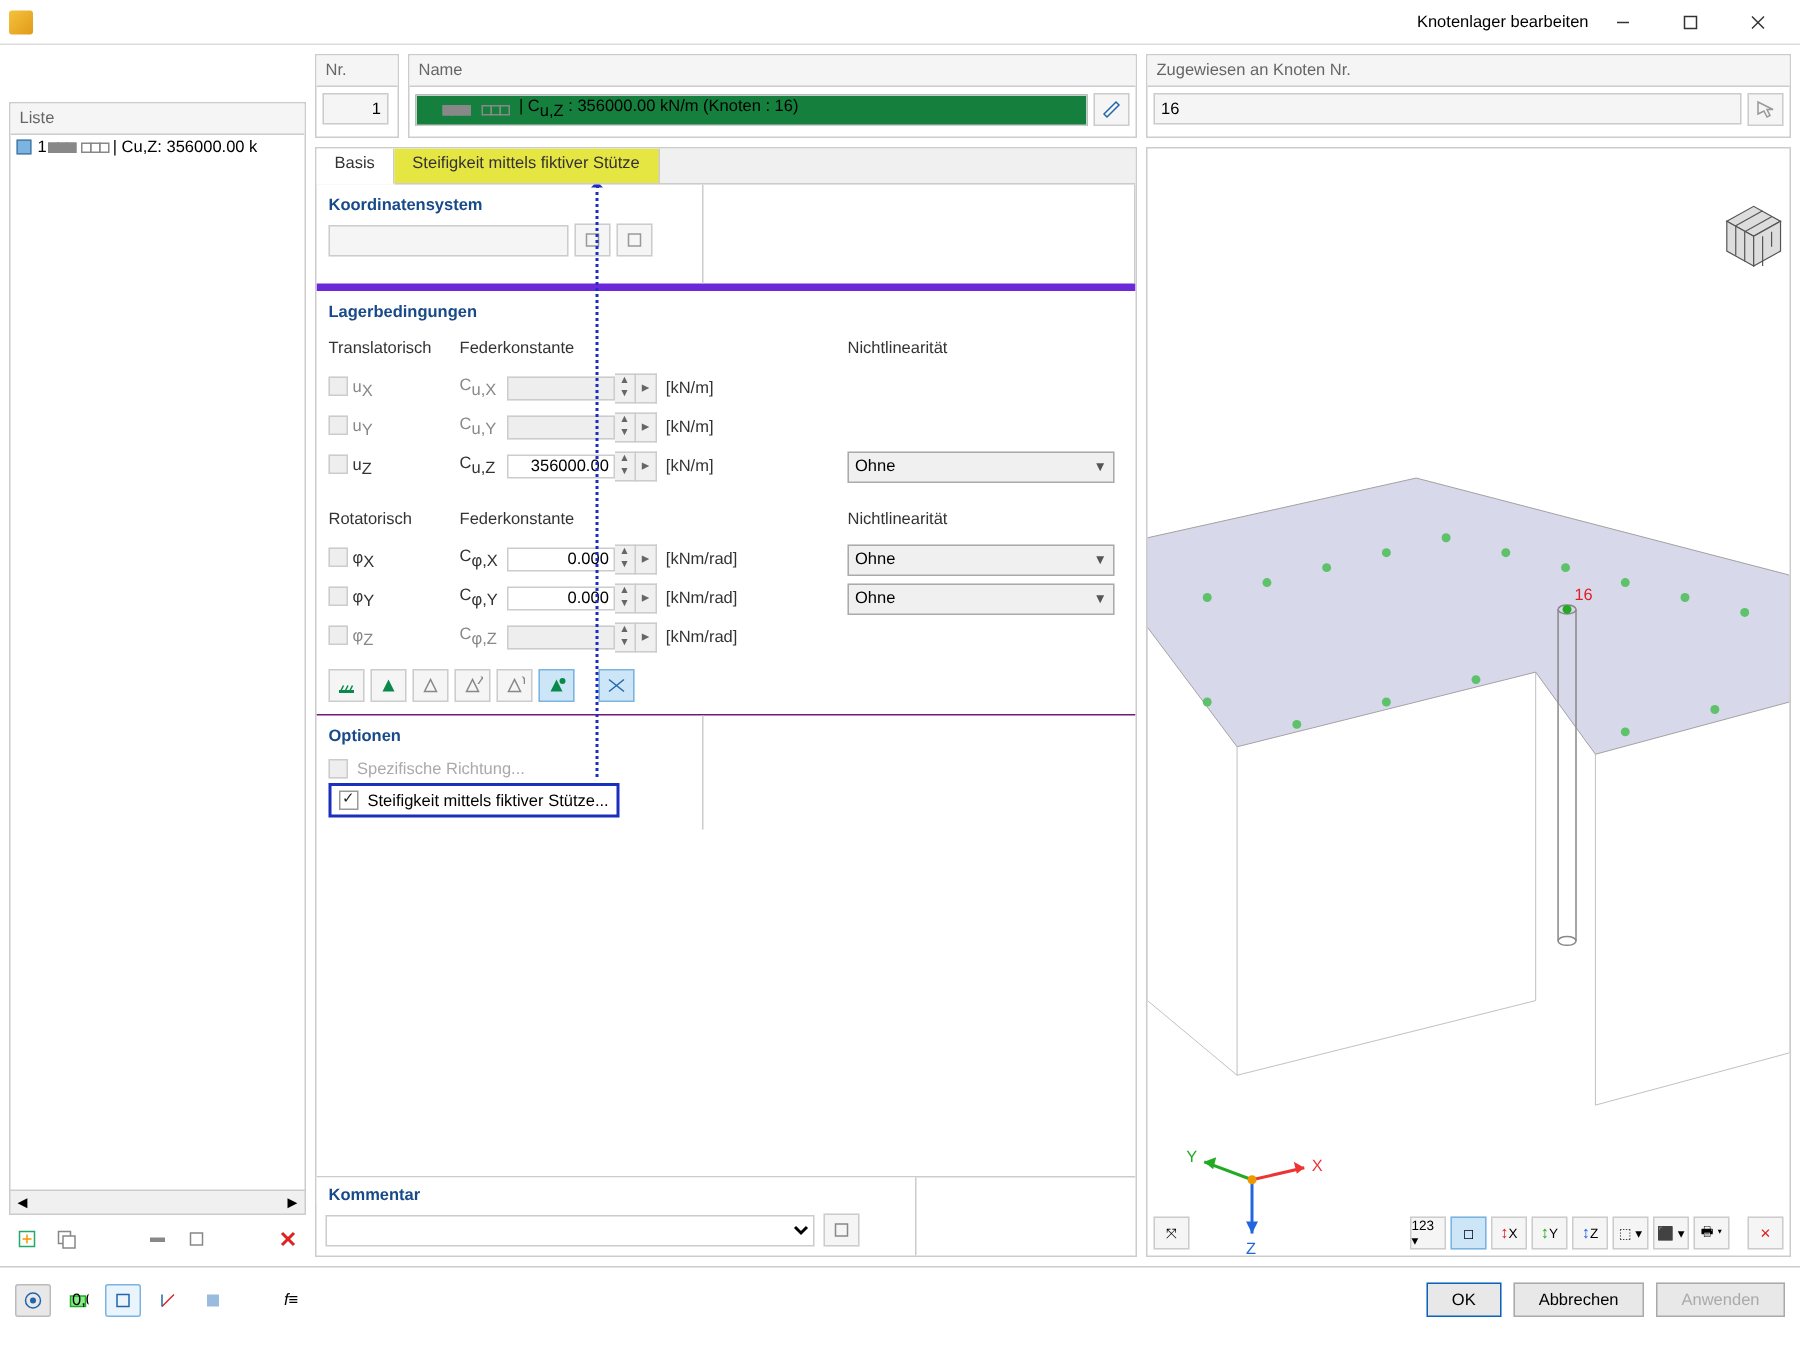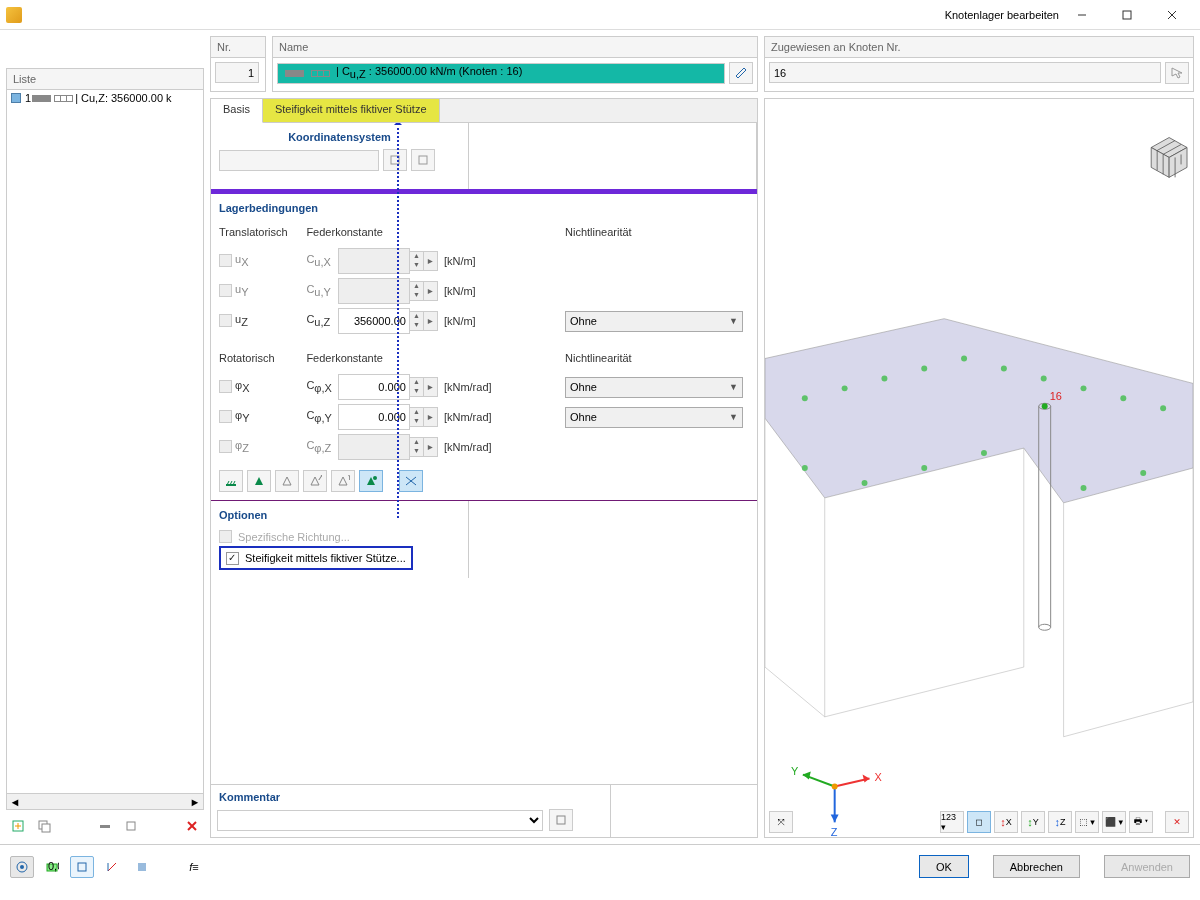--- a/index.html
+++ b/index.html
@@ -28,44 +28,44 @@
 .left-scroll .arr { width: 16px; display: flex; align-items: center; justify-content: center; }
 .left-toolbar { height: 24px; display: flex; align-items: center; padding: 2px 0; margin-top: 4px; gap: 2px; }
 .tbtn { width: 24px; height: 22px; border: 1px solid transparent; display: flex; align-items: center; justify-content: center; border-radius: 2px; }
 
 .mid-col { flex: 1; display: flex; flex-direction: column; gap: 6px; }
 .top-row { display: flex; gap: 6px; height: 56px; }
 .nr-box { width: 56px; }
 .nr-input { width: 44px; height: 21px; border: 1px solid #ccc; text-align: right; padding: 0 4px; margin: 4px; background: #f5f5f5; }
 .name-box { flex: 1; }
 .name-body { display: flex; align-items: center; padding: 4px; gap: 4px; }
-.name-body .val { flex: 1; height: 21px; border: 1px solid #ccc; background: #14b8a6; display: flex; align-items: center; padding: 0 6px; gap: 4px; }
+.name-body .val { flex: 1; height: 21px; border: 1px solid #ccc; background: #15803d; display: flex; align-items: center; padding: 0 16px; gap: 4px; }
 .icon-btn { width: 24px; height: 22px; border: 1px solid #ccc; background: #f5f5f5; display: flex; align-items: center; justify-content: center; }
 
 .tabs-panel { flex: 1; border: 1px solid #ccc; display: flex; flex-direction: column; overflow: hidden; }
 .tabs { display: flex; height: 24px; background: #f0f0f0; border-bottom: 1px solid #ccc; }
 .tab { padding: 4px 12px; border-right: 1px solid #ccc; background: #f0f0f0; color: #333; }
 .tab.active { background: #fff; border-bottom: 1px solid #fff; margin-bottom: -1px; }
 .tab.highlight { background: #e6e643; }
 .tab-body { padding: 8px; flex: 1; overflow: auto; position: relative; }
 
-.groupbox { margin-bottom: 10px; text-align: center; }
+.groupbox { margin-bottom: 10px; }
 .group-title { color: #184a8a; font-weight: 600; margin-bottom: 6px; }
 .coord-row { display: flex; align-items: center; gap: 4px; }
 .coord-field { flex: 1; max-width: 160px; height: 21px; border: 1px solid #ccc; background: #f5f5f5; }
 
 .cond-table { border-spacing: 0; }
 .cond-table td { padding: 2px 6px 2px 0; vertical-align: middle; height: 26px; }
 .col-hdr { color: #333; font-weight: 400; padding-bottom: 4px !important; }
 .chk { width: 13px; height: 13px; border: 1px solid #999; background: #fff; display: inline-block; vertical-align: middle; }
 .chk.disabled { background: #eee; border-color: #ccc; }
 .chk.checked::after { content: "✓"; font-size: 10px; color: #222; position: relative; top: -2px; left: 1px; }
 .sublabel { color: #888; }
 .sublabel.active { color: #333; }
-.numfield { width: 72px; height: 26px; border: 1px solid #ccc; text-align: right; padding: 0 3px; background: #fff; }
+.numfield { width: 72px; height: 16px; border: 1px solid #ccc; text-align: right; padding: 0 3px; background: #fff; }
 .numfield:disabled { background: #eee; color: #aaa; }
 .spin { display: inline-flex; align-items: center; }
 .spinbtns { width: 14px; height: 20px; border: 1px solid #ccc; border-left: none; background: #f0f0f0; display: flex; flex-direction: column; }
 .spinbtns span { flex: 1; font-size: 7px; text-align: center; line-height: 8px; color: #666; }
 .more { width: 14px; height: 20px; border: 1px solid #ccc; border-left: none; background: #f0f0f0; font-size: 10px; text-align: center; line-height: 18px; color: #666; }
 .unit { color: #333; }
 .dd { width: 178px; height: 21px; border: 1px solid #aaa; background: #f0f0f0; padding: 0 4px; display: flex; align-items: center; justify-content: space-between; }
 .dd .arr { font-size: 9px; color: #555; }
 
 .support-icons { display: flex; gap: 4px; margin-top: 8px; }
@@ -84,21 +84,21 @@
 .assign-box { height: 56px; }
 .assign-body { display: flex; padding: 4px; gap: 4px; }
 .assign-body input { flex: 1; border: 1px solid #ccc; height: 21px; background: #f5f5f5; padding: 0 4px; }
 .preview { flex: 1; border: 1px solid #ccc; position: relative; background: #fff; overflow: hidden; }
 .preview svg { width: 100%; height: 100%; }
 .preview-toolbar { position: absolute; bottom: 4px; left: 4px; right: 4px; display: flex; gap: 3px; align-items: center; }
 .ptbtn { width: 24px; height: 22px; border: 1px solid #ccc; background: #f5f5f5; display: flex; align-items: center; justify-content: center; font-size: 9px; }
 
 
 .bottom { height: 44px; border-top: 1px solid #ccc; display: flex; align-items: center; padding: 0 10px; gap: 6px; }
-.bottom .btns { margin-left: auto; display: flex; gap: 24px; }
+.bottom .btns { margin-left: auto; display: flex; gap: 8px; }
 .btn { height: 23px; padding: 0 16px; border: 1px solid #aaa; background: #e8e8e8; }
 .btn.primary { border: 1px solid #0a63c2; }
 .btn:disabled { color: #aaa; }
 
 .sep { flex: 1; }
 
 
 .annot-arrow { position: absolute; border-left: 2px dotted #1a2fbf; pointer-events: none; }
 .annot-arrow::before { content: ""; position: absolute; top: -6px; left: -5px; border: 4px solid transparent; border-bottom-color: #1a2fbf; }
 </style>

